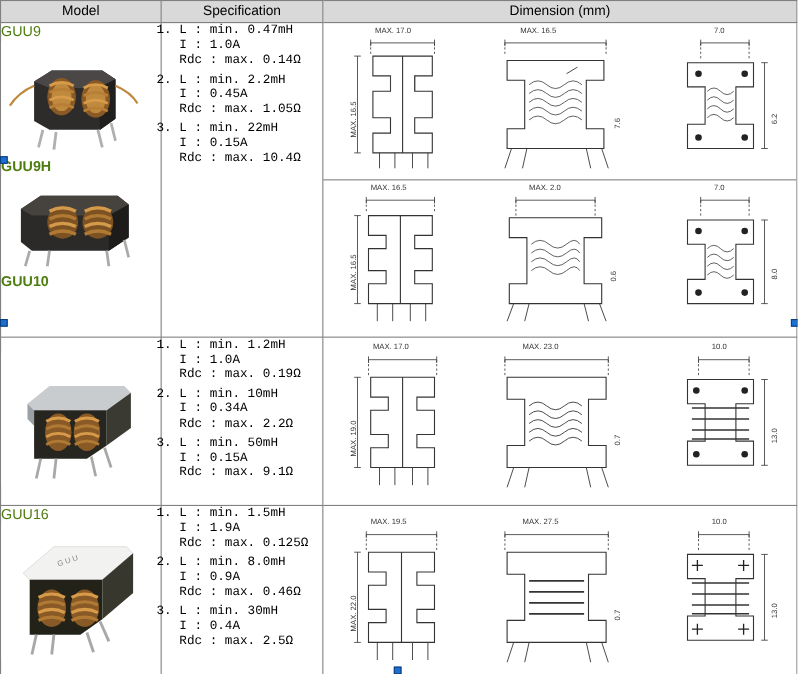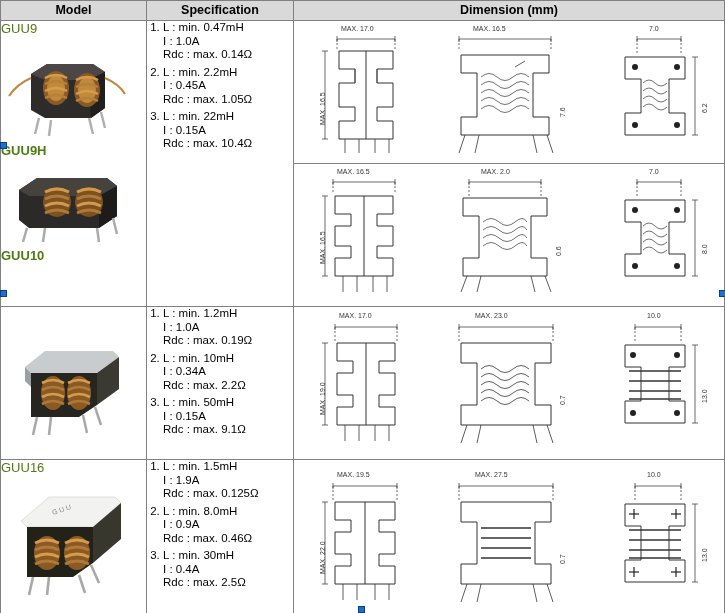--- a/index.html
+++ b/index.html
@@ -20,21 +20,21 @@
     table-layout: fixed;
   }
   table.spec-table td, table.spec-table th {
     border: 1px solid #808080;
     vertical-align: top;
     padding: 0;
   }
   thead th {
     background: #d9d9d9;
     font-size: 12.5px;
-    font-weight: bold;
+    font-weight: normal;
     text-align: center;
     height: 19px;
     line-height: 19px;
     color: #000;
     border: 1px solid #808080;
   }
   .col-model { width: 145px; }
   .col-spec { width: 146px; margin-left: 28px; }
   .col-dim { width: 430px; }
 
@@ -60,20 +60,21 @@
   .spec-cell {
     padding: 6px 4px 4px 6px;
     font-size: 11.5px;
     line-height: 13.5px;
     color: #000;
   }
   ol.spec-list {
     margin: 0;
     padding-left: 16px;
     list-style-type: decimal;
+    font-family: Liberation Mono, monospace;
   }
   ol.spec-list > li {
     margin-bottom: 4px;
   }
   ol.spec-list > li .ln { display: block; white-space: nowrap; }
 
   
   .dim-cell {
     padding: 2px 0 2px 0;
   }

